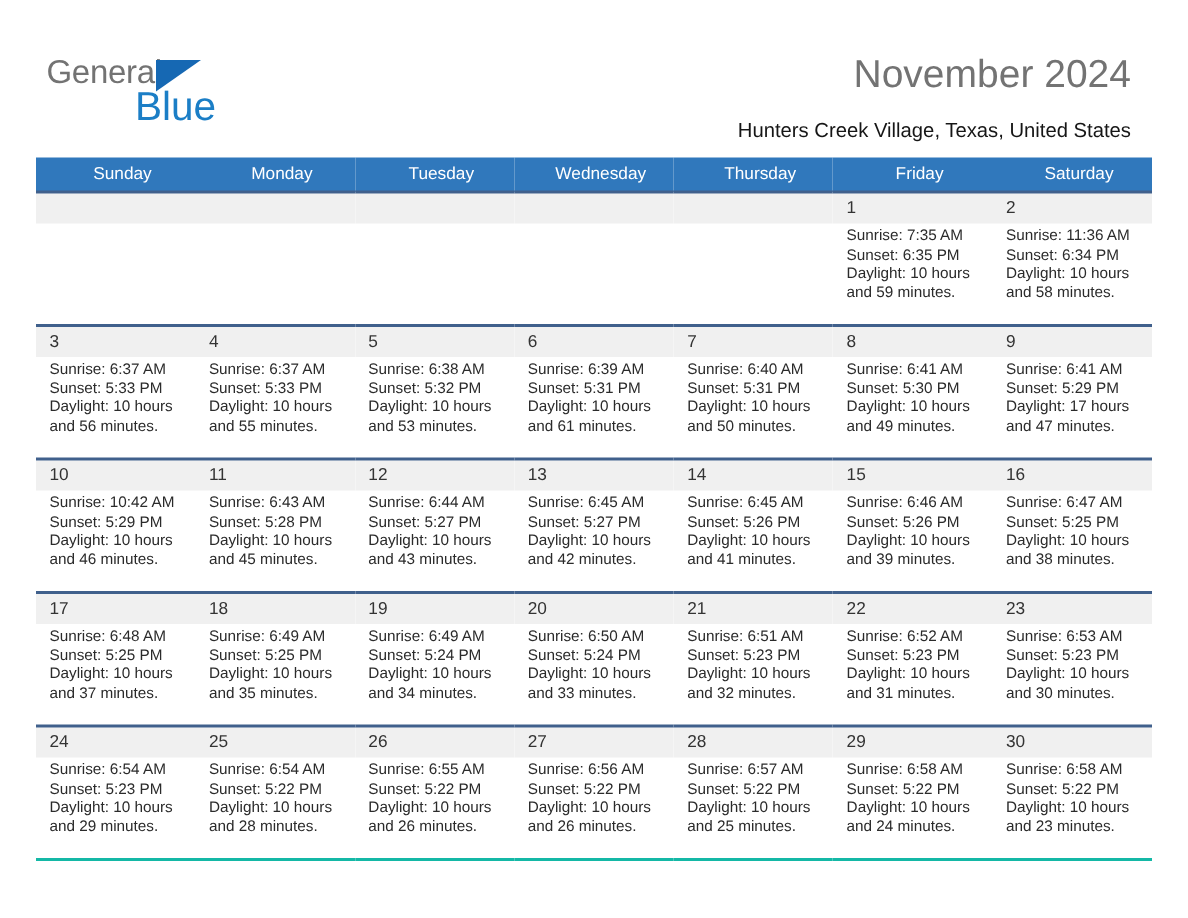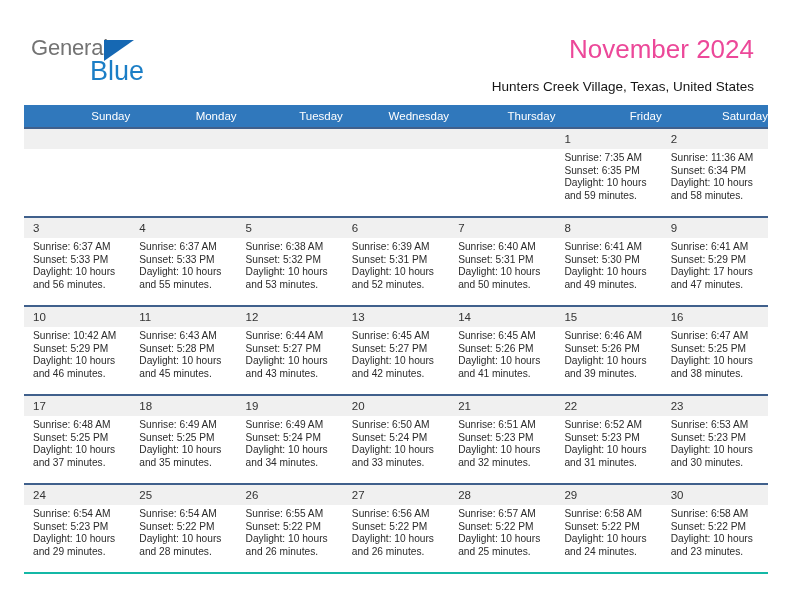--- a/index.html
+++ b/index.html
@@ -56,21 +56,21 @@
     color: #1b7ec6;
     line-height: 26px;
     font-family: "Liberation Sans", sans-serif;
   }
 
   .title {
     position: absolute;
     right: 38px;
     top: 34px;
     font-size: 26px;
-    color: #ec4899;
+    color: #737373;
     text-align: left;
     white-space: nowrap;
     font-family: "Liberation Sans", sans-serif;
     margin-left: 11px;
   }
   .subtitle {
     position: absolute;
     right: 38px;
     top: 79px;
     font-size: 13.5px;
@@ -90,21 +90,21 @@
   table.cal {
     width: 744px;
     border-collapse: collapse;
     table-layout: fixed;
   }
   table.cal th {
     background: #3078bc;
     color: #ffffff;
     font-size: 11.5px;
     font-weight: normal;
-    text-align: right;
+    text-align: center;
     padding: 5px 0 5px 9px;
     height: 21px;
     font-family: "Liberation Sans", sans-serif;
   }
   table.cal td {
     vertical-align: top;
     padding: 0;
     height: 89px;
     border-top: 2px solid #40608c;
     background: #ffffff;
@@ -218,21 +218,21 @@
                 <span>Sunrise: 6:38 AM</span>
                 <span>Sunset: 5:32 PM</span>
                 <span class="dl">Daylight: 10 hours and 53 minutes.</span>
               </span>
             </td>
             <td>
               <span class="daynum">6</span>
               <span class="info">
                 <span>Sunrise: 6:39 AM</span>
                 <span>Sunset: 5:31 PM</span>
-                <span class="dl">Daylight: 10 hours and 52 minutes.</span>
+                <span class="dl">Daylight: 10 hours and 61 minutes.</span>
               </span>
             </td>
             <td>
               <span class="daynum">7</span>
               <span class="info">
                 <span>Sunrise: 6:40 AM</span>
                 <span>Sunset: 5:31 PM</span>
                 <span class="dl">Daylight: 10 hours and 50 minutes.</span>
               </span>
             </td>

